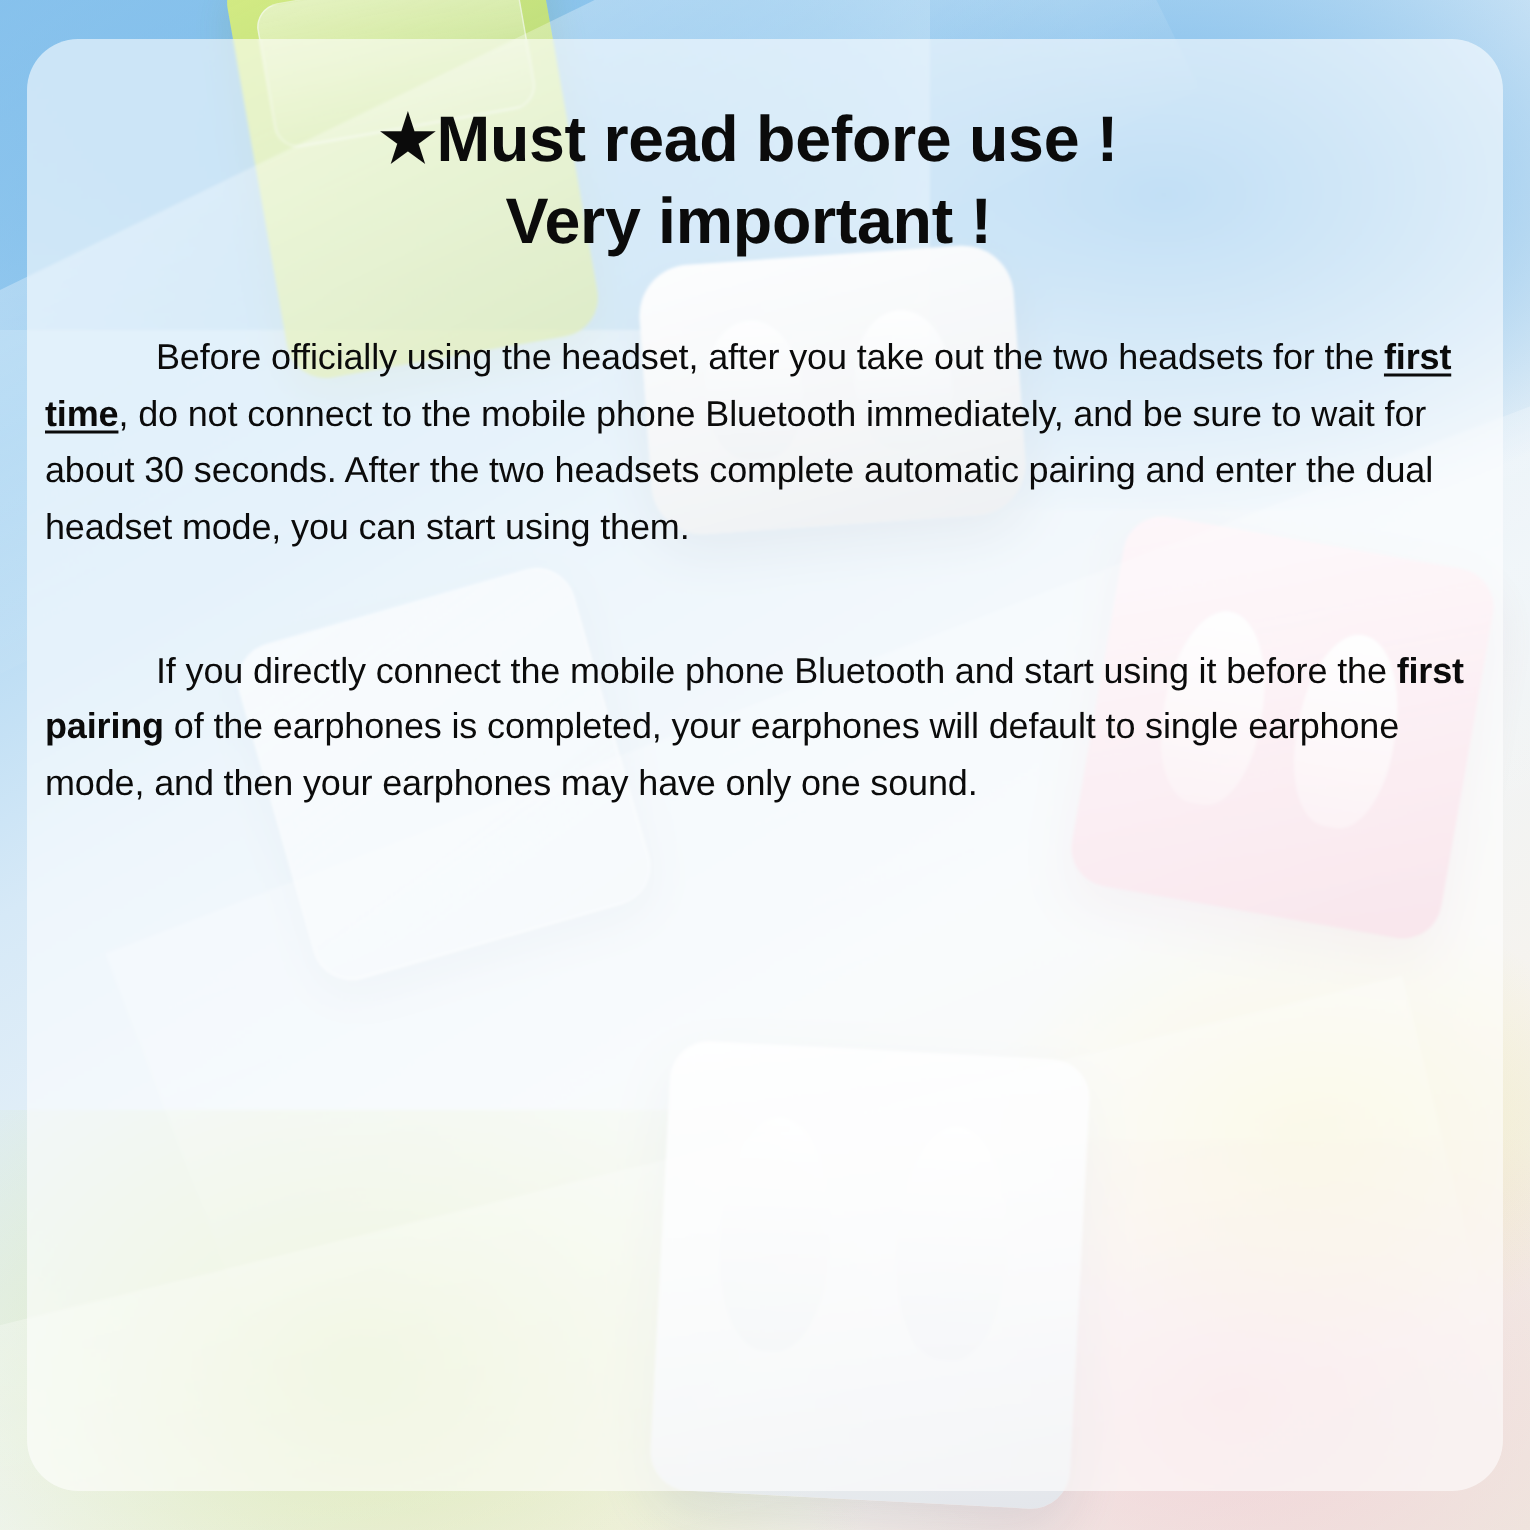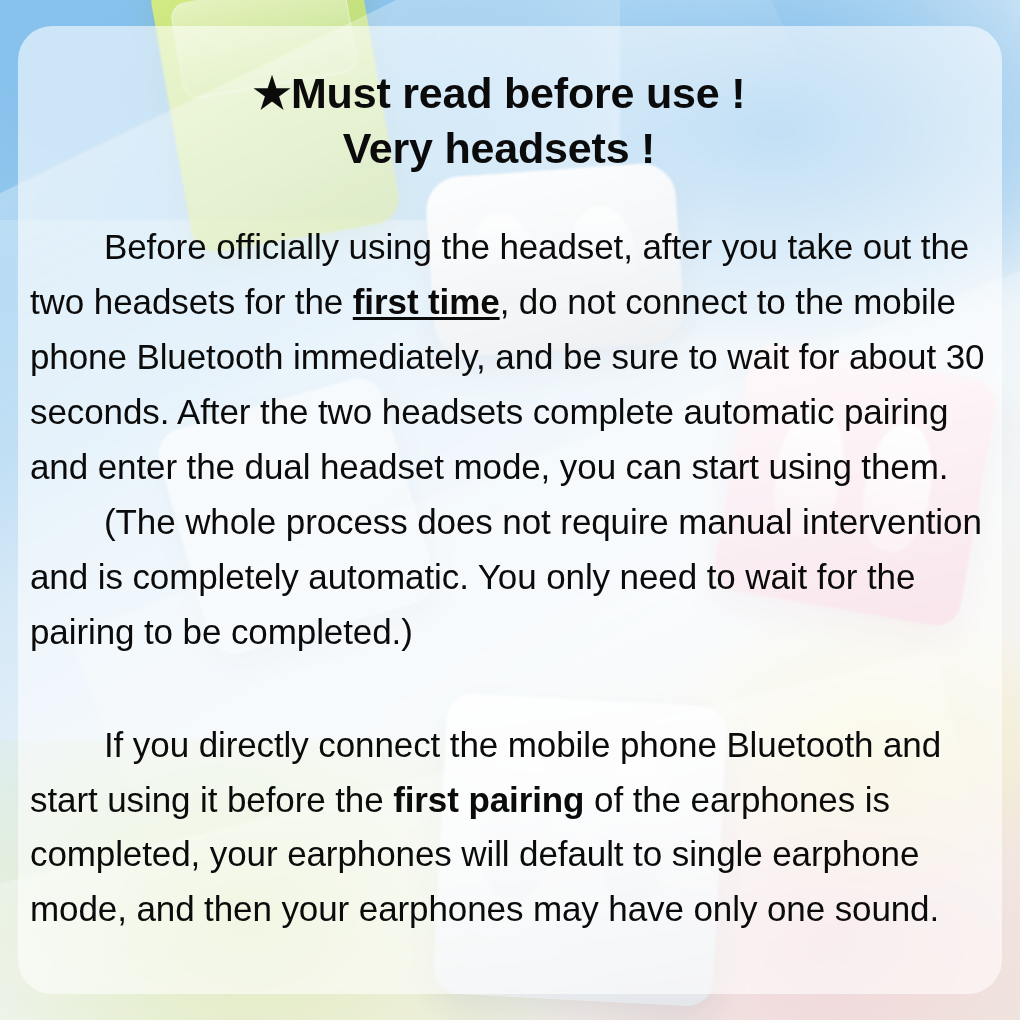--- a/index.html
+++ b/index.html
@@ -176,21 +176,21 @@
     font-weight: bold;
     font-size: 43px;
     line-height: 1.28;
     letter-spacing: -0.2px;
     margin: 0 0 0 0;
     padding-right: 18px;
     white-space: pre-line;
   }
 
   .para {
-    font-size: 35px;
+    font-size: 24px;
     line-height: 1.57;
     margin: 0;
     letter-spacing: -0.1px;
   }
   .para + .para { margin-top: 0; }
 
   .indent { display: inline-block; width: 74px; }
 
   .gap-1 { height: 44px; }
   .gap-2 { height: 58px; }
@@ -235,26 +235,25 @@
 
   <div class="streak streak-a"></div>
   <div class="streak streak-b"></div>
   <div class="streak streak-c"></div>
 
   <div class="panel"></div>
 
   <div class="content">
 
     <h1 class="heading">★Must read before use !
-Very headsets !</h1>
+Very important !</h1>
 
     <div class="gap-1"></div>
 
     <p class="para"><span class="indent"></span><span>Before officially using the headset, after you take out the two headsets for the </span><span class="bold-u">first time</span><span>, do not connect to the mobile phone Bluetooth immediately, and be sure to wait for about 30 seconds. After the two headsets complete automatic pairing and enter the dual headset mode, you can start using them.</span></p>
 
-    <p class="para"><span class="indent"></span><span>(The whole process does not require manual intervention and is completely automatic. You only need to wait for the pairing to be completed.)</span></p>
 
     <div class="gap-2"></div>
 
     <p class="para"><span class="indent"></span><span>If you directly connect the mobile phone Bluetooth and start using it before the </span><span class="bold">first pairing</span><span> of the earphones is completed, your earphones will default to single earphone mode, and then your earphones may have only one sound.</span></p>
 
   </div>
 </div>
 
 </body></html>

